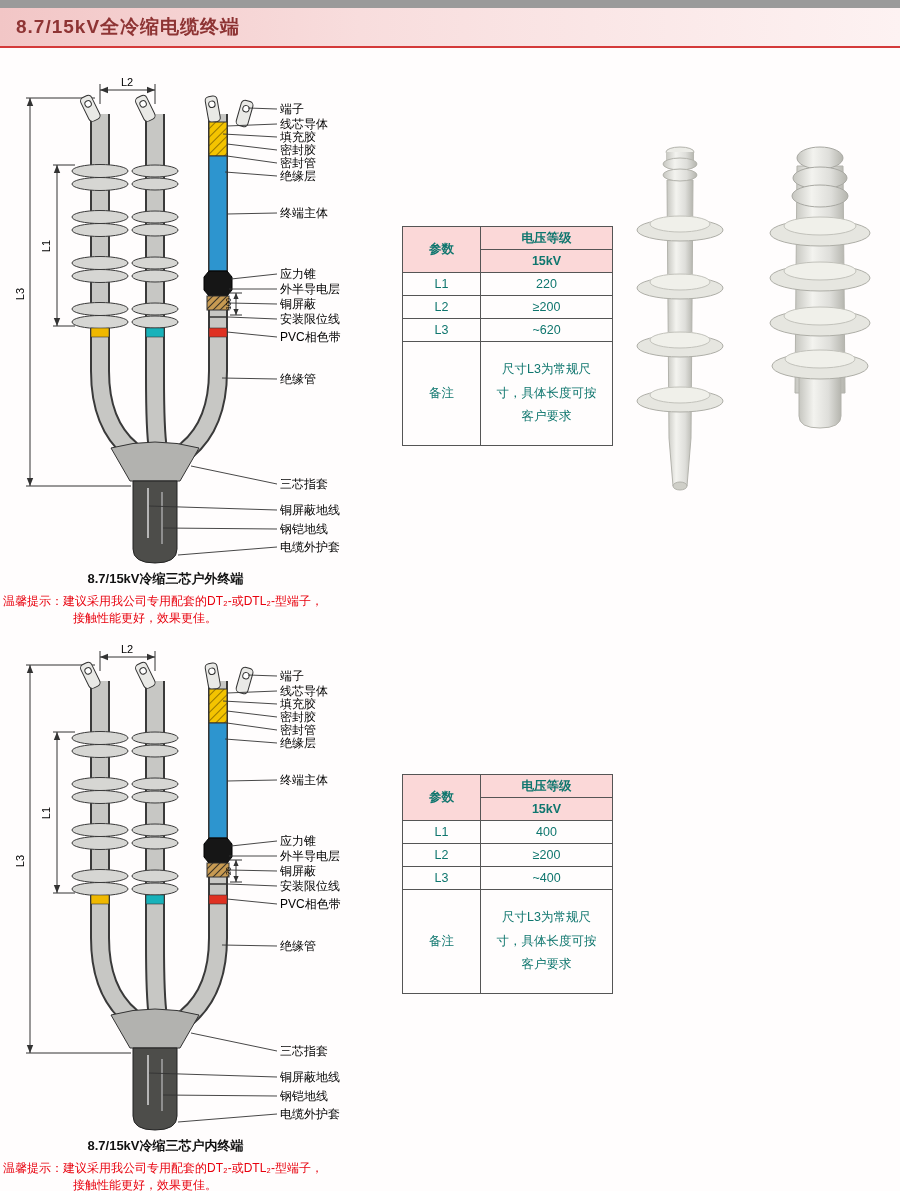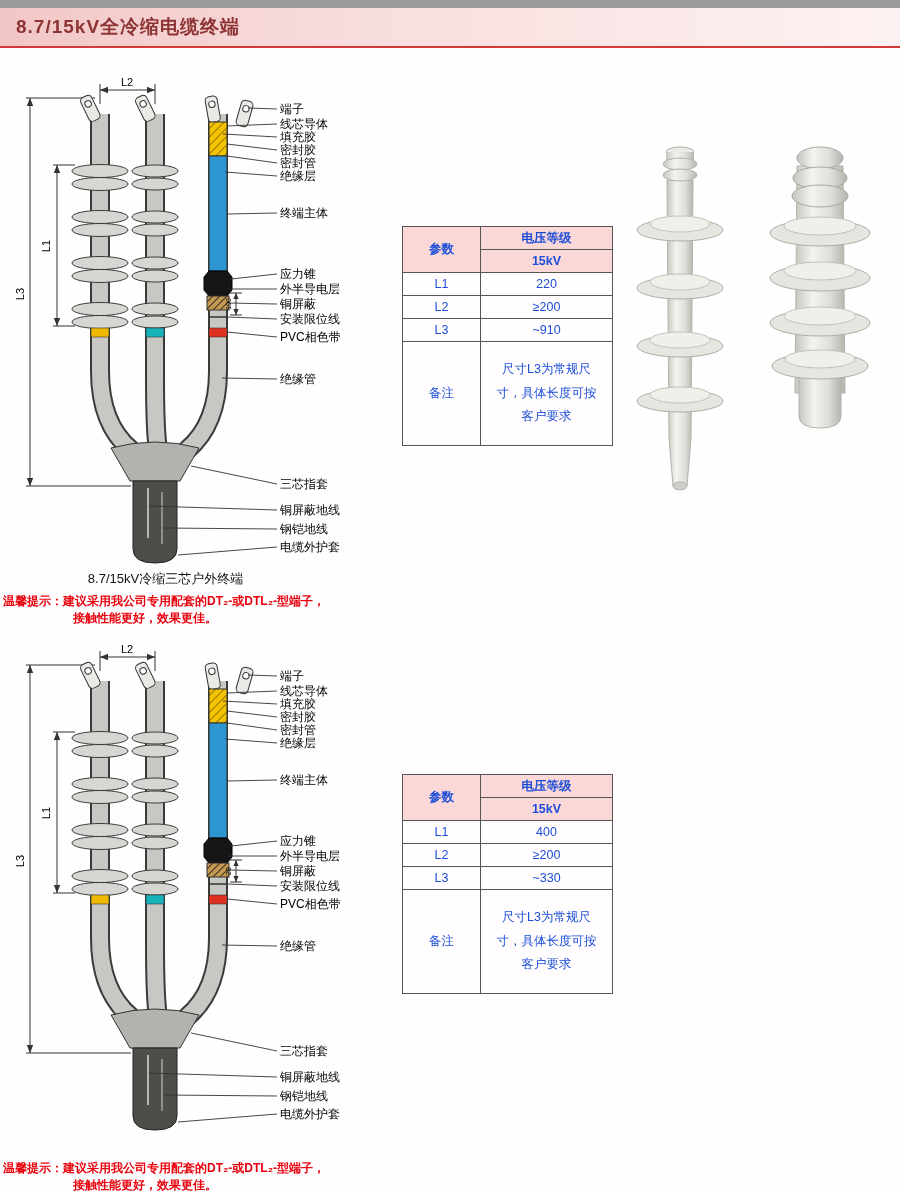--- a/index.html
+++ b/index.html
@@ -4,24 +4,24 @@
 <style>
   *{margin:0;padding:0;box-sizing:border-box}
   html,body{background:#9a9a9a}
   body{font-family:"Liberation Sans","DejaVu Sans",sans-serif}
   .page{position:relative;width:900px;height:1190px;margin:8px auto;background:#fffdfd;overflow:hidden}
   .abs{position:absolute}
   .header{position:absolute;left:0;top:0;width:100%;height:40px;
           background:linear-gradient(90deg,#f2c6c6 0%,#f8dddd 40%,#fdf2f2 100%);
           border-bottom:2px solid #d43a3a;display:flex;align-items:center}
   .title{font-size:19px;font-weight:bold;color:#8e3434;padding-left:16px;letter-spacing:1px}
-  .caption{position:absolute;font-size:13px;font-weight:normal;color:#111;text-align:center}
-  .tip{position:absolute;font-size:12px;font-weight:bold;color:#e8000d;line-height:17px}
+  .caption{position:absolute;font-size:13px;font-weight:bold;color:#111;text-align:center}
+  .tip{position:absolute;font-size:12px;font-weight:normal;color:#e8000d;line-height:17px}
   .tip .indent{padding-left:70px}
-  .param-table{position:absolute;border-collapse:collapse;font-size:12.5px;color:#1d4ed8;table-layout:fixed}
+  .param-table{position:absolute;border-collapse:collapse;font-size:12.5px;color:#0f766e;table-layout:fixed}
   .param-table th,.param-table td{border:1px solid #555;text-align:center;vertical-align:middle;padding:2px 4px}
   .param-table th{background:#fbd8d8;font-weight:bold}
   .param-table tr{height:23px}
   .param-table tr.remark-row{height:104px}
   .param-table td.remark-cell{padding:6px 10px;line-height:1.9}
   svg text{font-size:12px;fill:#000;font-family:"Liberation Sans","DejaVu Sans",sans-serif}
   svg text.dim{font-size:11px}
   svg text.dim-small{font-size:7px}
 </style>
 </head>
@@ -198,21 +198,21 @@
     <tr>
       <td>L1</td>
       <td>220</td>
     </tr>
     <tr>
       <td>L2</td>
       <td>≥200</td>
     </tr>
     <tr>
       <td>L3</td>
-      <td>~910</td>
+      <td>~620</td>
     </tr>
     <tr class="remark-row">
       <td>备注</td>
       <td class="remark-cell">尺寸L3为常规尺寸，具体长度可按客户要求</td>
     </tr>
   </tbody>
     </table>
 
   <svg class="abs" style="left:615px;top:130px" width="285" height="385" viewBox="0 0 285 385">
     <g>
@@ -295,27 +295,28 @@
     <tr>
       <td>L1</td>
       <td>400</td>
     </tr>
     <tr>
       <td>L2</td>
       <td>≥200</td>
     </tr>
     <tr>
       <td>L3</td>
-      <td>~330</td>
+      <td>~400</td>
     </tr>
     <tr class="remark-row">
       <td>备注</td>
       <td class="remark-cell">尺寸L3为常规尺寸，具体长度可按客户要求</td>
     </tr>
   </tbody>
     </table>
 
+  <div class="caption" style="left:38px;top:1129px;width:255px">8.7/15kV冷缩三芯户内终端</div>
   <div class="tip" style="left:3px;top:1152px;width:370px">
     <div>温馨提示：建议采用我公司专用配套的DT₂-或DTL₂-型端子，</div>
     <div class="indent">接触性能更好，效果更佳。</div>
   </div>
 
 </div>
 
 </body></html>

